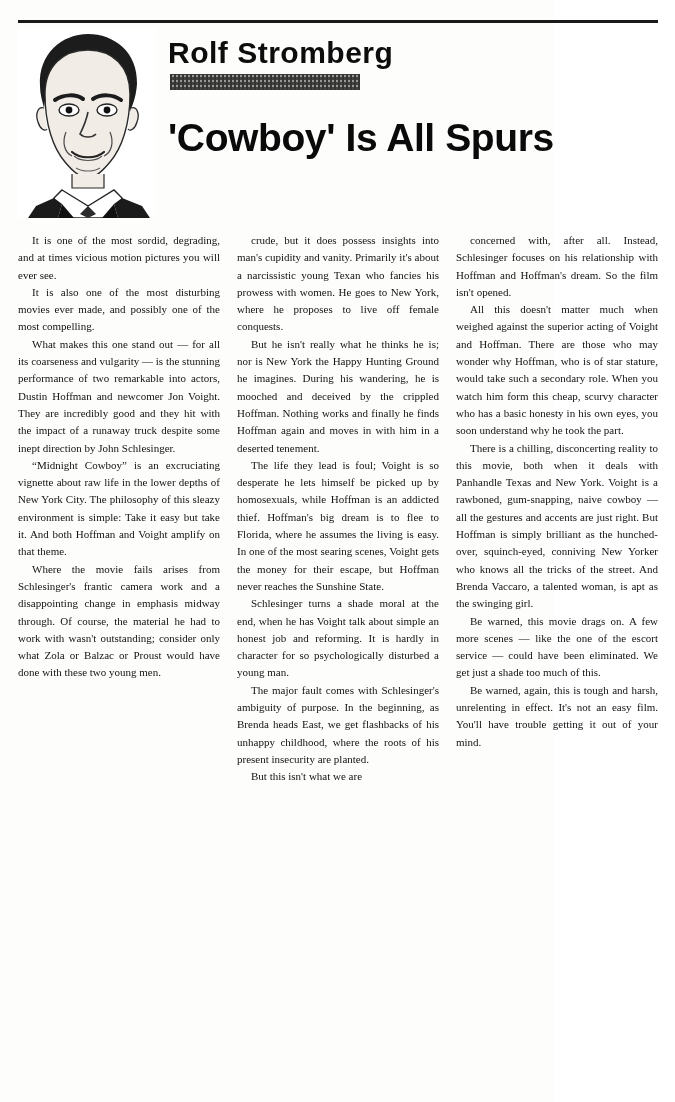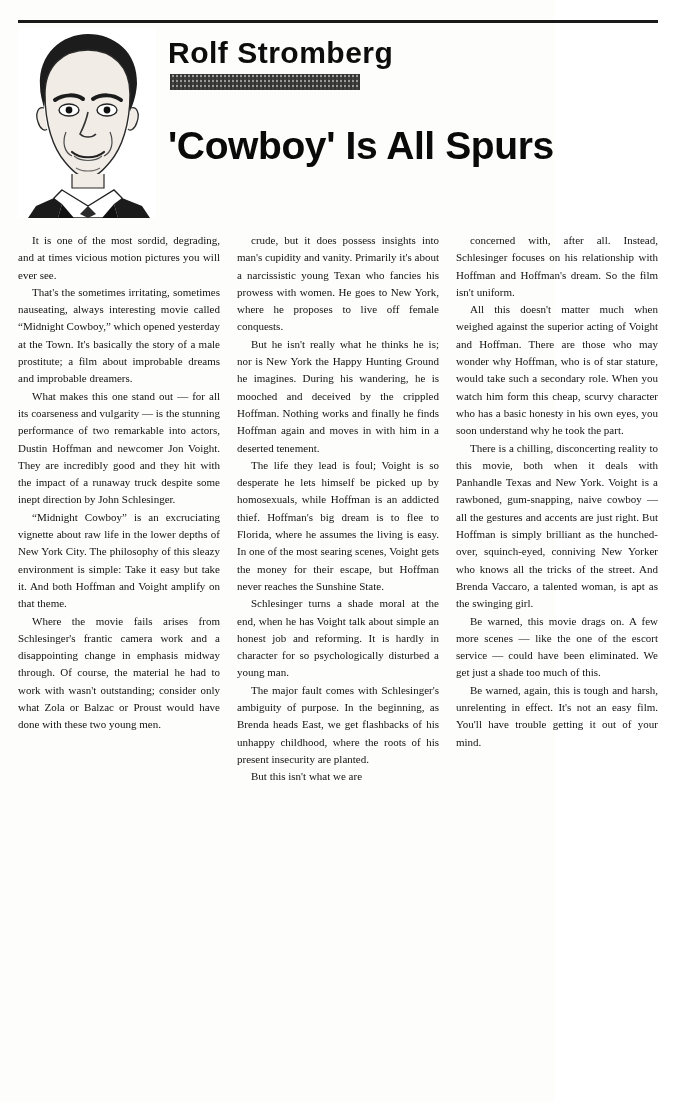--- a/index.html
+++ b/index.html
@@ -66,21 +66,21 @@
         #111 0px, #111 2px,
         rgba(0,0,0,0) 2px, rgba(0,0,0,0) 4px),
       repeating-linear-gradient(0deg,
         #222 0px, #222 3px,
         #888 3px, #888 5px);
     opacity: 0.85;
   }
   .headline {
     position: absolute;
     left: 150px;
-    top: 96px;
+    top: 88px;
     width: 500px;
     font-family: "Liberation Sans", sans-serif;
     font-weight: bold;
     font-size: 39px;
     line-height: 44px;
     color: #0a0a0a;
     letter-spacing: -0.4px;
   }
   .columns {
     position: absolute;
@@ -167,37 +167,37 @@
 
     <div class="byline">Rolf Stromberg</div>
     <div class="byline-shadow-bar"></div>
     <div class="headline">'Cowboy' Is All Spurs</div>
   </div>
 
   <div class="columns">
 
     <div class="col">
       <p class="first">It is one of the most sordid, degrading, and at times vicious motion pictures you will ever see.</p>
-      <p>That's the sometimes irritating, sometimes nauseating, always interesting movie called “Midnight Cowboy,” which opened yesterday at the Town. It's basically the story of a male prostitute; a film about improbable dreams and improbable dreamers.</p>
+      <p>It is also one of the most disturbing movies ever made, and possibly one of the most compelling.</p>
       <p>What makes this one stand out — for all its coarseness and vulgarity — is the stunning performance of two remarkable into actors, Dustin Hoffman and newcomer Jon Voight. They are incredibly good and they hit with the impact of a runaway truck despite some inept direction by John Schlesinger.</p>
       <p>“Midnight Cowboy” is an excruciating vignette about raw life in the lower depths of New York City. The philosophy of this sleazy environment is simple: Take it easy but take it. And both Hoffman and Voight amplify on that theme.</p>
       <p>Where the movie fails arises from Schlesinger's frantic camera work and a disappointing change in emphasis midway through. Of course, the material he had to work with wasn't outstanding; consider only what Zola or Balzac or Proust would have done with these two young men.</p>
     </div>
 
     <div class="col">
       <p class="first">crude, but it does possess insights into man's cupidity and vanity. Primarily it's about a narcissistic young Texan who fancies his prowess with women. He goes to New York, where he proposes to live off female conquests.</p>
       <p>But he isn't really what he thinks he is; nor is New York the Happy Hunting Ground he imagines. During his wandering, he is mooched and deceived by the crippled Hoffman. Nothing works and finally he finds Hoffman again and moves in with him in a deserted tenement.</p>
       <p>The life they lead is foul; Voight is so desperate he lets himself be picked up by homosexuals, while Hoffman is an addicted thief. Hoffman's big dream is to flee to Florida, where he assumes the living is easy. In one of the most searing scenes, Voight gets the money for their escape, but Hoffman never reaches the Sunshine State.</p>
       <p>Schlesinger turns a shade moral at the end, when he has Voight talk about simple an honest job and reforming. It is hardly in character for so psychologically disturbed a young man.</p>
       <p>The major fault comes with Schlesinger's ambiguity of purpose. In the beginning, as Brenda heads East, we get flashbacks of his unhappy childhood, where the roots of his present insecurity are planted.</p>
       <p>But this isn't what we are</p>
     </div>
 
     <div class="col">
-      <p class="first">concerned with, after all. Instead, Schlesinger focuses on his relationship with Hoffman and Hoffman's dream. So the film isn't uniform.</p>
+      <p class="first">concerned with, after all. Instead, Schlesinger focuses on his relationship with Hoffman and Hoffman's dream. So the film isn't opened.</p>
       <p>All this doesn't matter much when weighed against the superior acting of Voight and Hoffman. There are those who may wonder why Hoffman, who is of star stature, would take such a secondary role. When you watch him form this cheap, scurvy character who has a basic honesty in his own eyes, you soon understand why he took the part.</p>
       <p>There is a chilling, disconcerting reality to this movie, both when it deals with Panhandle Texas and New York. Voight is a rawboned, gum-snapping, naive cowboy — all the gestures and accents are just right. But Hoffman is simply brilliant as the hunched-over, squinch-eyed, conniving New Yorker who knows all the tricks of the street. And Brenda Vaccaro, a talented woman, is apt as the swinging girl.</p>
       <p>Be warned, this movie drags on. A few more scenes — like the one of the escort service — could have been eliminated. We get just a shade too much of this.</p>
       <p>Be warned, again, this is tough and harsh, unrelenting in effect. It's not an easy film. You'll have trouble getting it out of your mind.</p>
     </div>
 
   </div>
 </div>
 
 </body></html>

